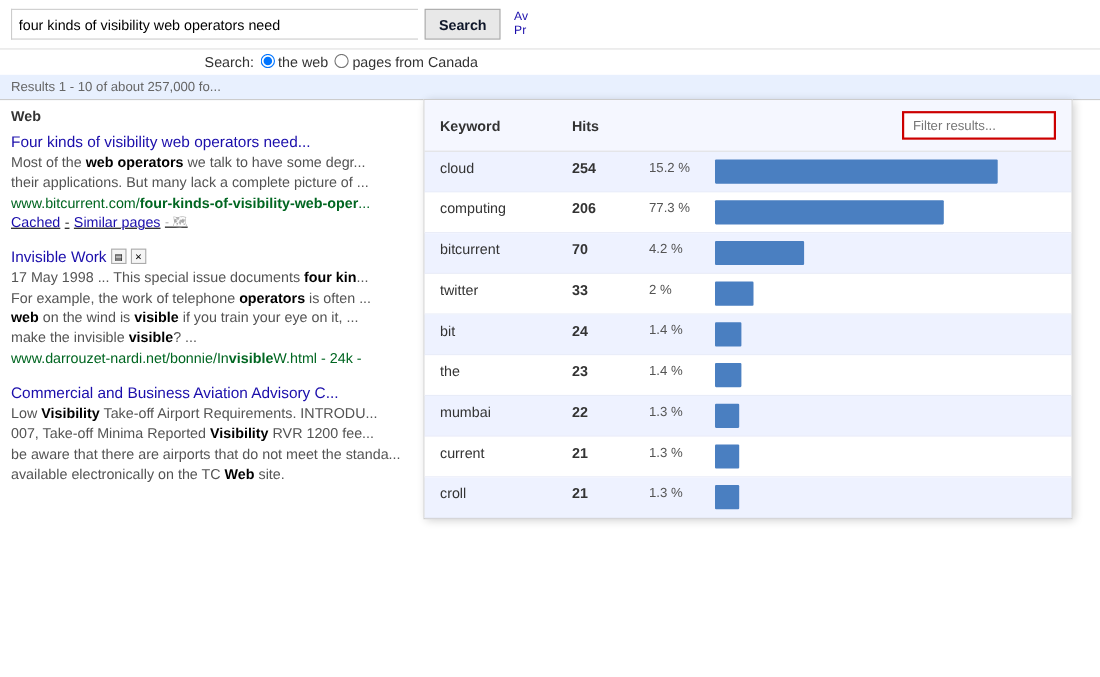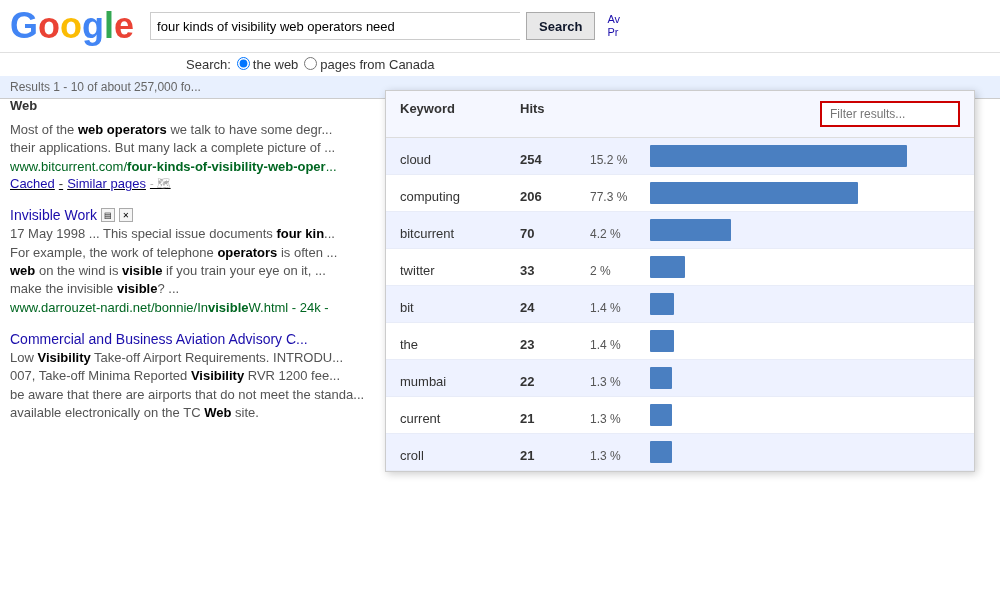--- a/index.html
+++ b/index.html
@@ -164,20 +164,21 @@
       left: 385px;
       width: 590px;
       background: #fff;
       border: 1px solid #ccc;
       box-shadow: 2px 2px 8px rgba(0,0,0,0.2);
       z-index: 10;
     }
 
     .kp-header {
       display: flex;
+      align-items: center;
       padding: 10px 14px;
       border-bottom: 1px solid #ddd;
       background: #f5f7ff;
     }
     .kp-col-keyword {
       width: 120px;
       font-weight: bold;
       font-size: 13px;
       color: #333;
     }
@@ -195,21 +196,21 @@
       border: 2px solid #cc0000;
       padding: 4px 8px;
       font-size: 12px;
       color: #cc0000;
       width: 140px;
       outline: none;
     }
 
     .kp-row {
       display: flex;
-      align-items: flex-end;
+      align-items: flex-start;
       padding: 7px 14px;
       border-bottom: 1px solid #e8ecf8;
     }
     .kp-row:nth-child(odd) { background: #eef2ff; }
     .kp-row:nth-child(even) { background: #fff; }
 
     .kp-keyword {
       width: 120px;
       font-size: 13px;
       color: #333;
@@ -231,23 +232,20 @@
     .kp-bar {
       height: 22px;
       background: #4a7fc1;
       border-radius: 1px;
     }
   </style>
 </head>
 <body>
 
 <div class="header">
-  <div class="google-logo">
-    <span class="g1">G</span><span class="g2">o</span><span class="g3">o</span><span class="g4">g</span><span class="g5">l</span><span class="g6">e</span>
-  </div>
   <div class="search-bar">
     <input type="text" class="search-input" value="four kinds of visibility web operators need" style="">
     <button class="search-button">Search</button>
     <div style="display:flex;flex-direction:column;font-size:11px;line-height:1.2;margin-left:2px;">
       <a href="#" class="advanced-link">Av</a>
       <a href="#" class="advanced-link">Pr</a>
     </div>
   </div>
 </div>
 
@@ -264,20 +262,21 @@
 </div>
 
 <div class="results-header">
   <span>Results 1 - 10 of about 257,000 fo...</span>
 </div>
 
 <div class="left-panel">
   <div class="section-title">Web</div>
 
   <div class="result-item">
+    <a href="#" class="result-title">Four kinds of visibility web operators need...</a>
     <div class="result-snippet">
       Most of the <b>web operators</b> we talk to have some degr...<br>
       their applications. But many lack a complete picture of ...
     </div>
     <div class="result-url">www.bitcurrent.com/<b>four-kinds-of-visibility-web-oper</b>...</div>
     <div class="result-meta">
       <a href="#" class="cached-link">Cached</a>
       <span class="sep">-</span>
       <a href="#" class="cached-link">Similar pages</a>
       <span style="color:#aaa;font-size:11px;">- 🗺</span>

